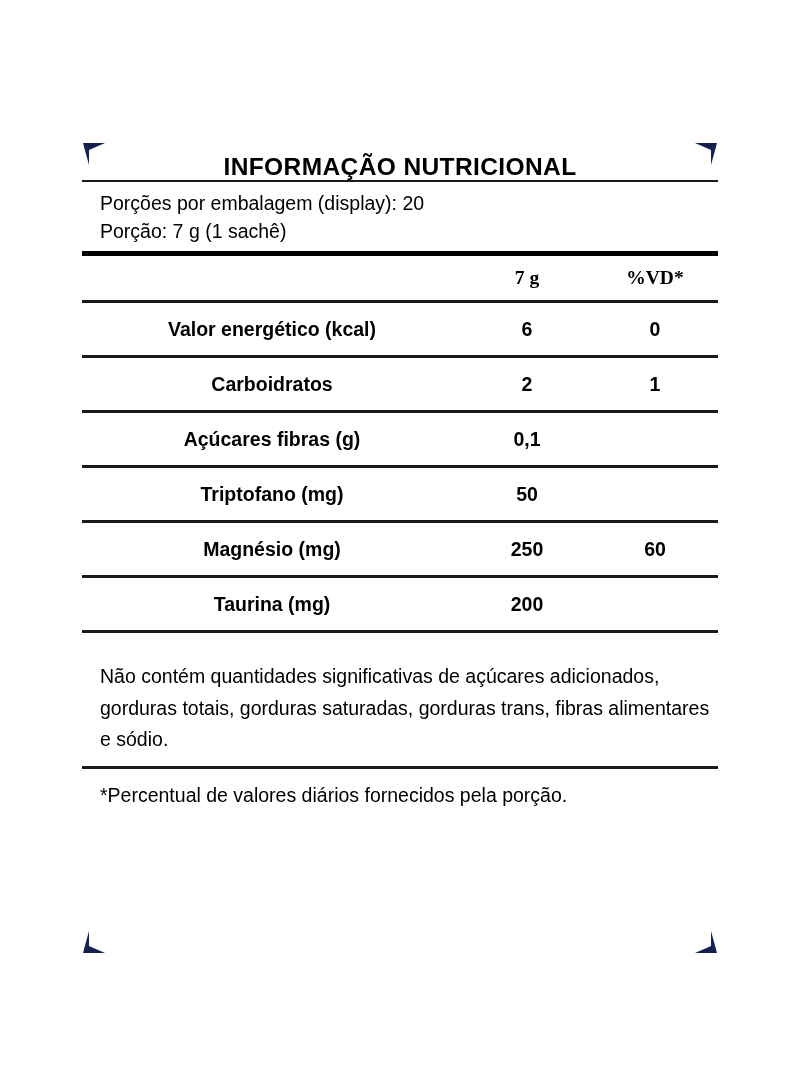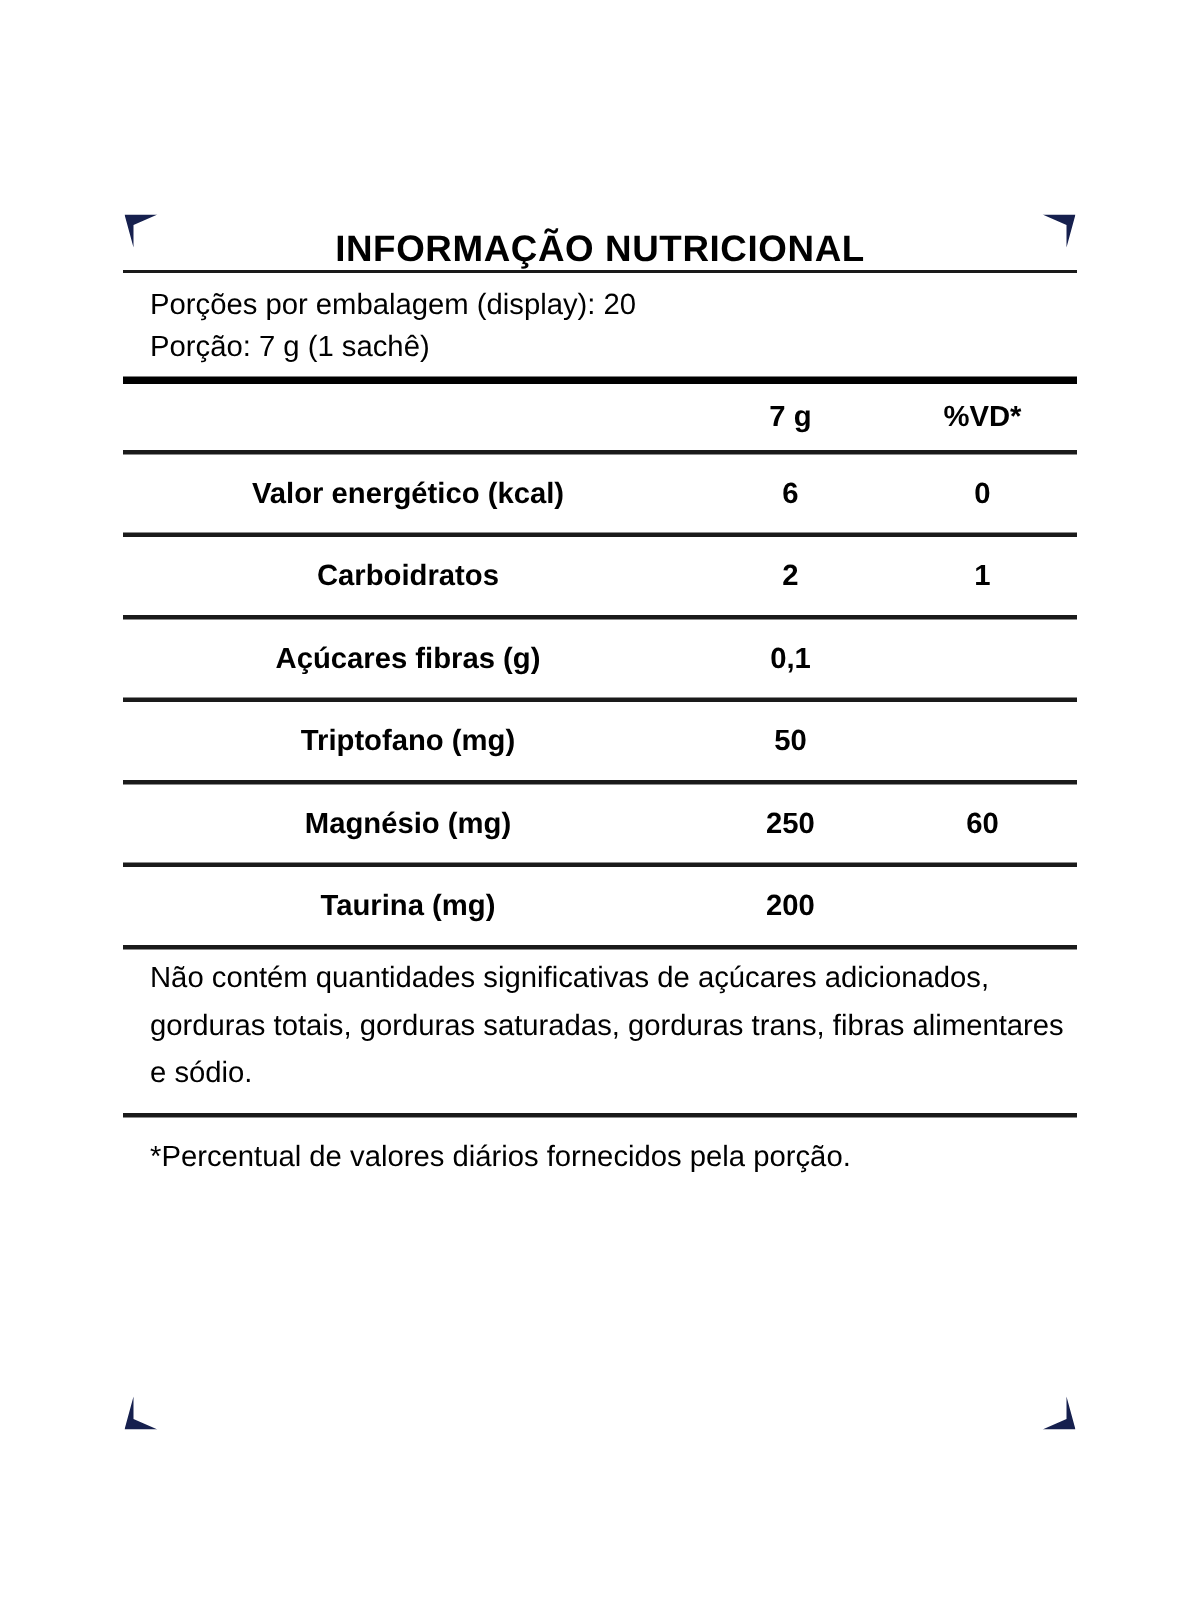--- a/index.html
+++ b/index.html
@@ -77,20 +77,21 @@
     padding: 0;
     font-size: 19.5px;
     font-weight: bold;
     vertical-align: middle;
   }
 
   .hdr-row th {
     height: 44px;
     text-align: center;
     line-height: 44px;
+    font-family: Liberation Serif, serif;
   }
   .hdr-row th.h-name { text-align: left; }
 
   .data-row td {
     height: 52px;
     line-height: 52px;
     border-top: 3px solid #1a1a1a;
   }
   .data-row td.cell-name {
     text-align: center;
@@ -98,21 +99,21 @@
     white-space: nowrap;
   }
   .data-row.indented td.cell-name { padding-left: 40px; }
   .data-row td.cell-amt,
   .data-row td.cell-dv { text-align: center; }
 
   .last-rule { height: 3px; background: #1a1a1a; }
 
   
   #disclaimer {
-    padding: 4px 0 10px 18px;
+    padding: 28px 0 10px 18px;
     font-size: 19.5px;
     font-weight: normal;
     line-height: 1.62;
   }
   #daily-note {
     padding: 13px 0 0 18px;
     font-size: 19.5px;
     font-weight: normal;
     line-height: 1.35;
     white-space: nowrap;

